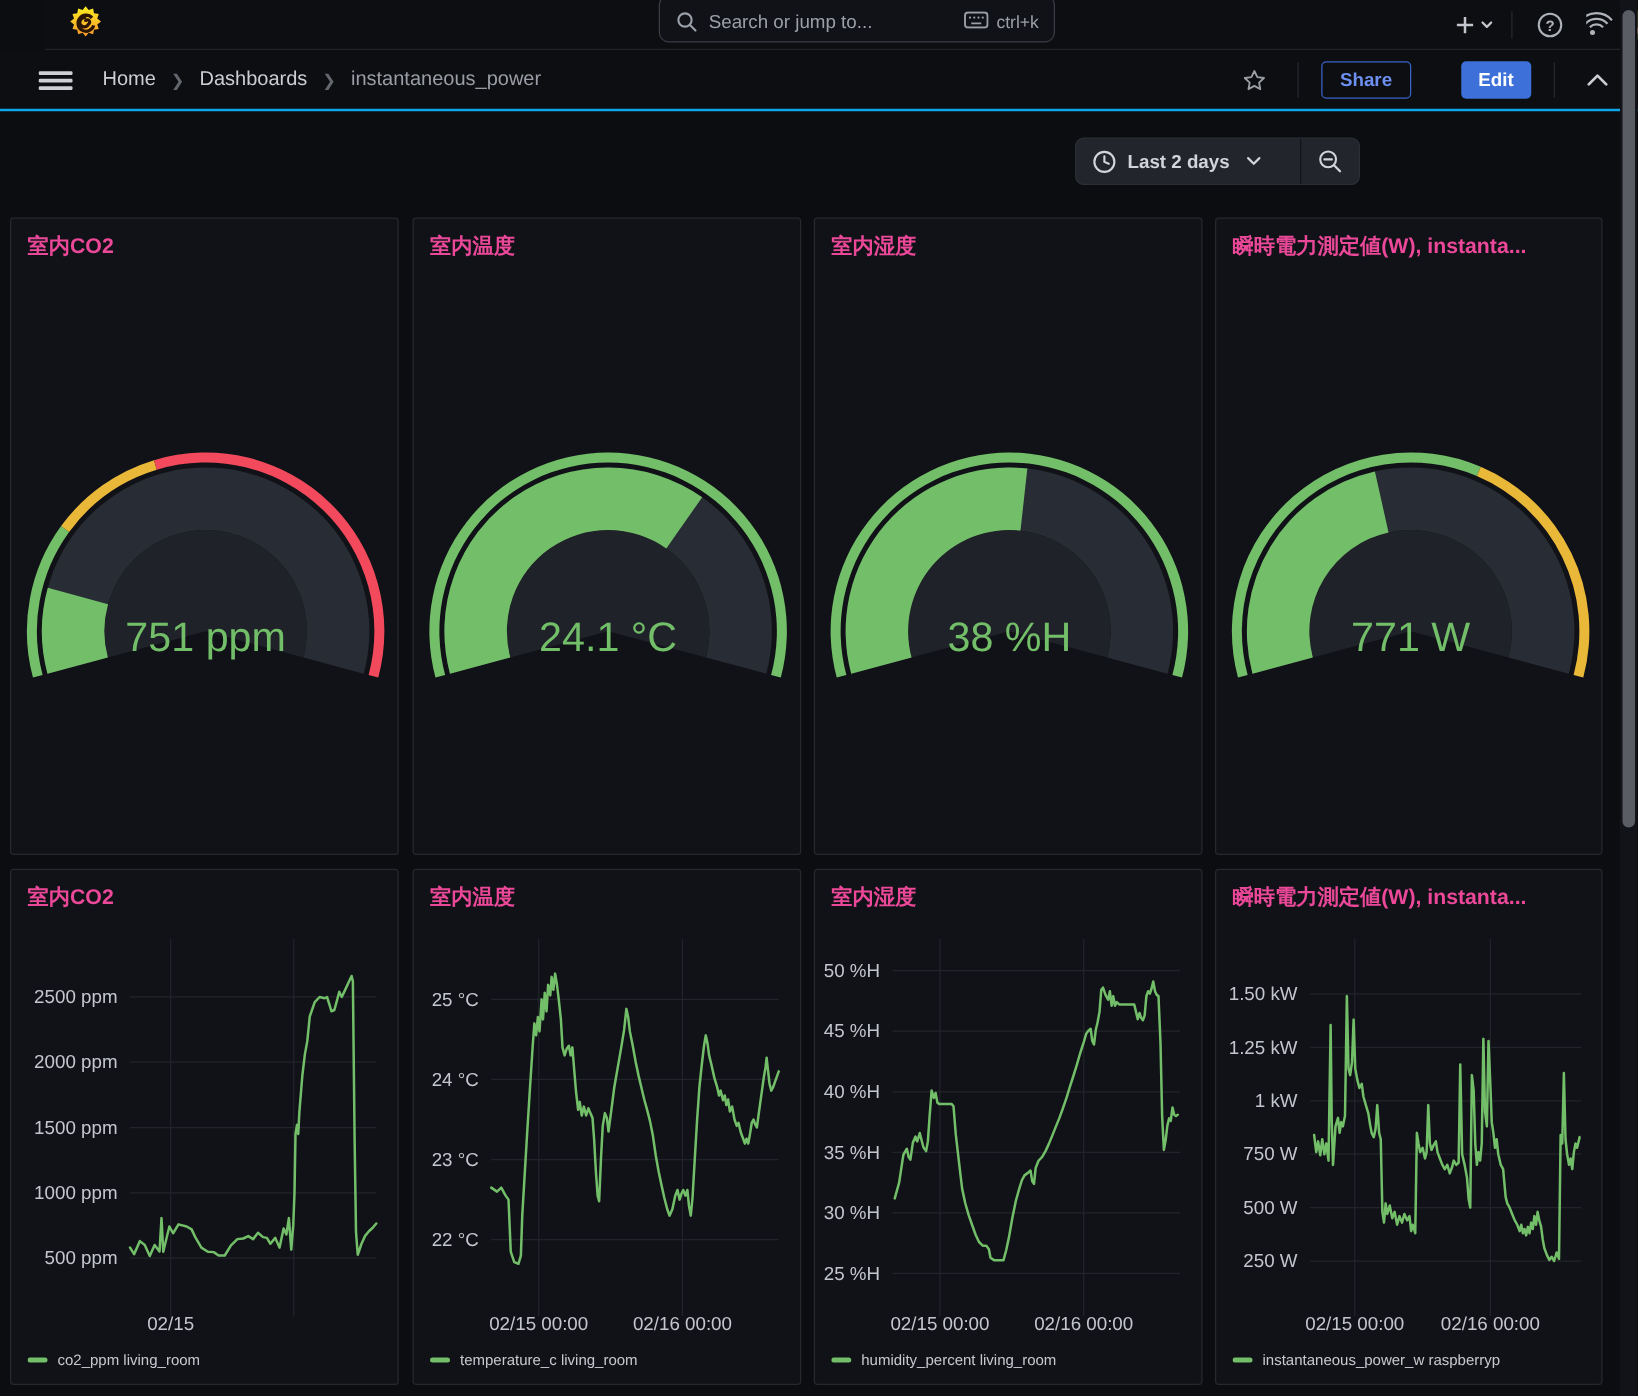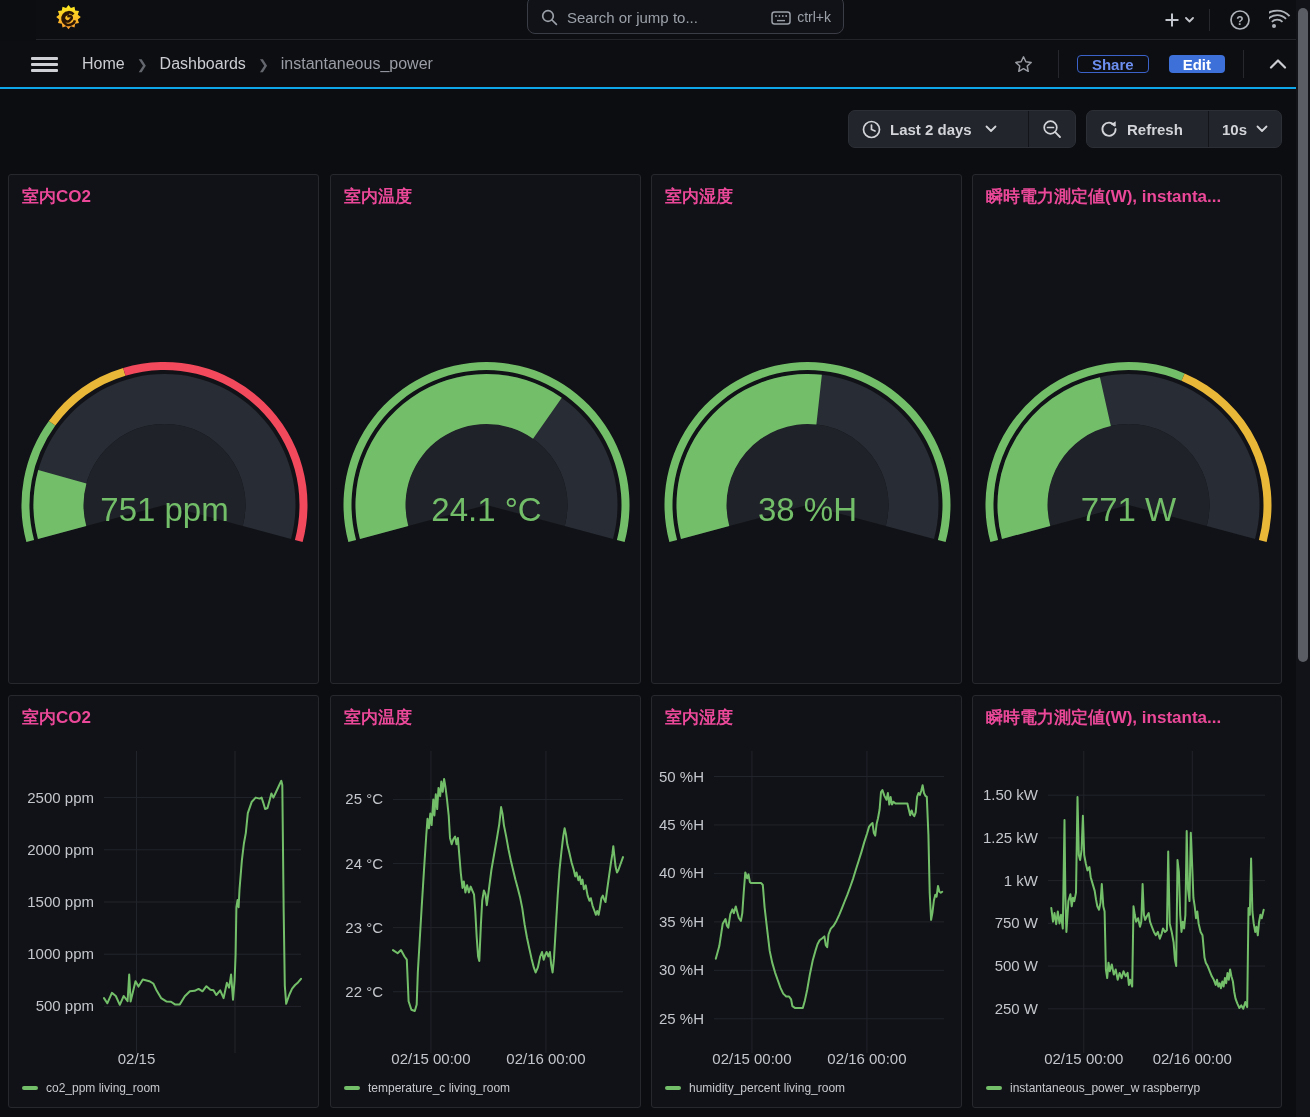--- a/index.html
+++ b/index.html
@@ -18,53 +18,53 @@
     background:#0d0e12; border-bottom:1px solid #222429;margin-left:36px;
   }
   .logo { position:absolute; left:19px; top:4px; width:27px; height:29px; }
   .searchbox {
     position:absolute; left:491px; top:-4px; width:317px; height:38px;
     background:#101217; border:1px solid #3a3d45; border-radius:8px;
     display:flex; align-items:center; padding:4px 12px 0 13px;
     color:#9ba0a8; font-size:15px; cursor:text;
   }
   .searchbox .ph { flex:1; margin-left:9px; white-space:nowrap; overflow:hidden; }
-  .kbd-hint { display:flex; align-items:flex-end; gap:6px; color:#9ba0a8; font-size:14px;padding-left:28px; }
+  .kbd-hint { display:flex; align-items:flex-start; gap:6px; color:#9ba0a8; font-size:14px;padding-left:28px; }
   .nav1-right { position:absolute; right:12px; top:0; height:40px; display:flex; align-items:center; gap:8px; }
   .icon-btn { width:32px; height:30px; display:flex; align-items:center; justify-content:center; cursor:pointer; color:#aeb2b9; }
   .vdiv1 { width:1px; height:22px; background:#26282e; margin:0 6px; }
   .avatar { width:30px; height:30px; border-radius:50%; overflow:hidden; cursor:pointer; }
 
   
   .nav2 {
     position:absolute; left:0; top:41px; width:1310px; height:48px;
     background:#0d0e12; border-bottom:2px solid #0ea5e9;
     display:flex; align-items:center;
   }
   .hamburger { margin-left:31px; width:27px; height:15px; display:flex; flex-direction:column; justify-content:space-between; cursor:pointer; }
   .hamburger div { height:3px; background:#ced0d6; border-radius:1px; }
   .crumbs { display:flex; align-items:center; margin-left:24px; font-size:16px; }
   .crumb-link { color:#cbcdd3; cursor:pointer; }
   .crumb-cur { color:#9a9da5; }
   .crumb-sep { color:#64676e; margin:0 12px; font-size:13px; }
   .nav2-right { position:absolute; right:16px; display:flex; align-items:center; }
   .btn {
-    height:18px; border-radius:4px; font-size:15px; font-weight:700;
+    height:30px; border-radius:4px; font-size:15px; font-weight:700;
     display:flex; align-items:center; padding:0 14px; cursor:pointer;
   }
   .btn-outline { color:#6c8ff0; border:1px solid #3b62c9; background:transparent; margin-right:20px; }
-  .btn-primary { color:#ffffff; border:none; background:#3D71D9; }
+  .btn-primary { color:#ffffff; border:none; background:#3D71D9;margin-left:20px; }
   .vdiv2 { width:1px; height:28px; background:#26282e; margin:0 18px; }
 
   
   .toolbar { position:absolute; left:0; top:89px; width:1310px; height:85px; }
   .tp-group {
     position:absolute; top:21px; height:38px; background:#22252b;
     border:1px solid #2c2f36; border-radius:7px;
-    display:flex; align-items:center; color:#d2d4d9; font-size:15px; font-weight:700;
+    display:flex; align-items:center; color:#d2d4d9; font-size:15px; font-weight:700;margin-left:12px;
   }
   .tp-seg { display:flex; align-items:center; height:100%; padding:0 13px; cursor:pointer; gap:9px; }
   .tp-div { width:1px; height:100%; background:#131419; }
 
   
   .panel {
     position:absolute; background:#111217; border:1px solid #26282e; border-radius:3px;
     overflow:hidden;
   }
   .panel-title {
@@ -201,36 +201,20 @@
       <svg width="12" height="8" viewBox="0 0 12 8" style="margin-left:4px;">
         <polyline points="1.5,1.5 6,6 10.5,1.5" fill="none" stroke="#d2d4d9" stroke-width="1.8" stroke-linecap="round" stroke-linejoin="round"></polyline>
       </svg>
     </div>
     <div class="tp-div"></div>
     <div class="tp-seg">
       <svg width="20" height="20" viewBox="0 0 20 20">
         <circle cx="8.5" cy="8.5" r="6.3" fill="none" stroke="#d2d4d9" stroke-width="1.7"></circle>
         <line x1="13.2" y1="13.2" x2="18" y2="18" stroke="#d2d4d9" stroke-width="1.8" stroke-linecap="round"></line>
         <line x1="5.5" y1="8.5" x2="11.5" y2="8.5" stroke="#d2d4d9" stroke-width="1.7" stroke-linecap="round"></line>
-      </svg>
-    </div>
-  </div>
-  <div class="tp-group" style="left:1086px; width:196px;">
-    <div class="tp-seg" style="flex:1;">
-      <svg width="18" height="18" viewBox="0 0 18 18">
-        <path d="M14.5 5.5 A6.6 6.6 0 1 0 15.6 9" fill="none" stroke="#d2d4d9" stroke-width="1.8" stroke-linecap="round"></path>
-        <polygon points="15.7,1.2 15.7,6.6 10.8,4.4" fill="#d2d4d9"></polygon>
-      </svg>
-      <span>Refresh</span>
-    </div>
-    <div class="tp-div"></div>
-    <div class="tp-seg">
-      <span>10s</span>
-      <svg width="12" height="8" viewBox="0 0 12 8">
-        <polyline points="1.5,1.5 6,6 10.5,1.5" fill="none" stroke="#d2d4d9" stroke-width="1.8" stroke-linecap="round" stroke-linejoin="round"></polyline>
       </svg>
     </div>
   </div>
 </div>
 
 <div class="panel" style="left:8px; top:174px; width:311px; height:510px;">
   <div class="panel-title">室内CO2</div>
   <svg class="gauge-svg" width="311" height="510">
       <path d="M28.963716756132072 363.9052949084303 A131 131 0 1 1 282.03628324386796 363.90529490843016 L233.73999192941454 350.96434265330413 A81 81 0 1 0 77.26000807058547 350.9643426533042 Z" fill="#282c34"></path>
       <path d="M77.26000807058547 350.9643426533042 A81 81 0 1 1 233.73999192941454 350.96434265330413 L155.5 330 Z" fill="#1f2228"></path>

